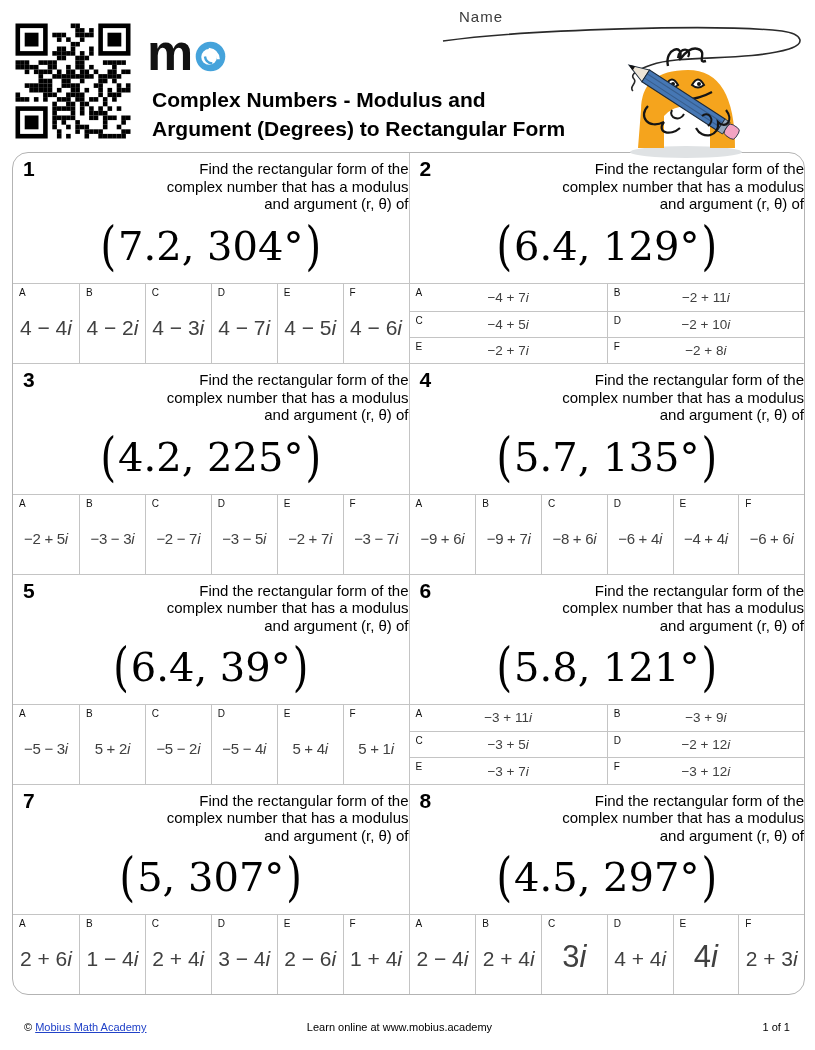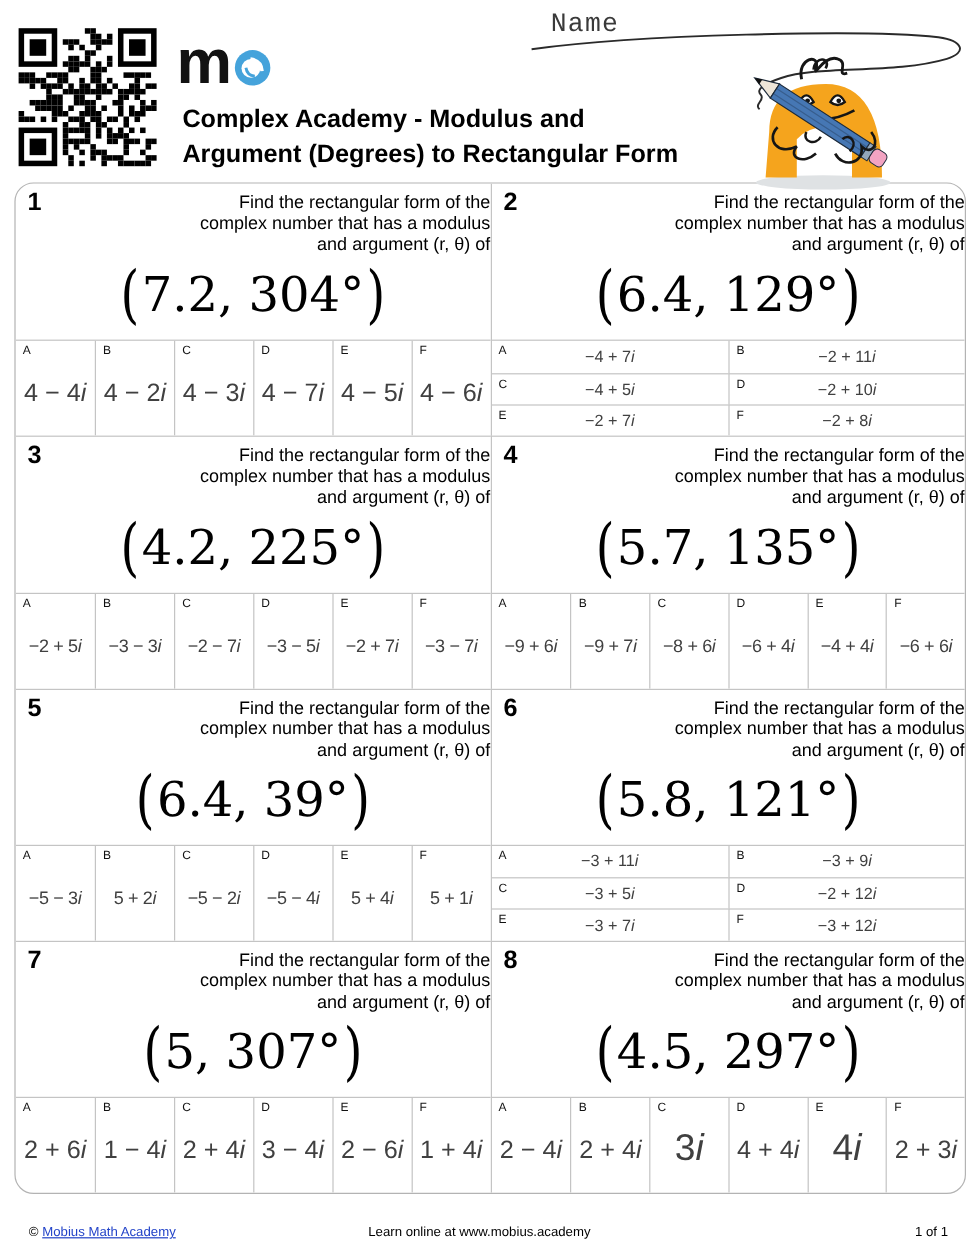--- a/index.html
+++ b/index.html
@@ -8,22 +8,22 @@
     font-family:"Liberation Sans",sans-serif;color:#000;
   }
   
   .qr{position:absolute;left:14px;top:22px;width:118px;height:118px;}
   .logo{position:absolute;left:147px;top:22px;display:flex;align-items:center;
         font-family:"Liberation Sans",sans-serif;font-weight:700;font-size:52px;
         letter-spacing:-2.5px;color:#121212;}
   .logo .swirl{width:37px;height:37px;margin:8px -2px 0 1px;flex:none;}
   .title{position:absolute;left:152px;top:86px;width:520px;
          font-weight:700;font-size:21px;line-height:28.5px;color:#000;}
-  .name{position:absolute;left:459px;top:8px;font-size:22px;color:#3a3a3a;
-        letter-spacing:1px;z-index:4;font-family:Liberation Mono, monospace;}
+  .name{position:absolute;left:459px;top:8px;font-size:15px;color:#3a3a3a;
+        letter-spacing:1px;z-index:4;}
   .deco{position:absolute;left:420px;top:0;width:395px;height:160px;z-index:3;pointer-events:none;}
   
   .grid{position:absolute;left:12px;top:152px;width:791px;height:841px;
         border:1.5px solid #b3b3b3;border-radius:16px;overflow:hidden;background:#fff;
         display:grid;grid-template-columns:1fr 1fr;grid-template-rows:repeat(4,1fr);z-index:1;}
   .cell{position:relative;display:flex;flex-direction:column;overflow:hidden;}
   .cell:nth-child(even){border-left:1px solid var(--border_gray,#c4c4c4);}
   .cell:nth-child(n+3){border-top:1px solid var(--border_gray,#c4c4c4);}
   .pnum{position:absolute;left:10px;top:4px;font-size:21px;font-weight:700;}
   .prompt{margin-top:7px;text-align:right;font-size:15px;line-height:17.5px;}
@@ -290,21 +290,21 @@
   <span>m</span>
   <svg class="swirl" viewBox="0 0 40 40">
     <circle cx="20" cy="20" r="16" fill="var(--logo_blue,#45A3DB)"></circle>
     <circle cx="18.5" cy="20.5" r="8.5" fill="#fff"></circle>
     <path d="M18,12 Q28,13.5 28.5,23" stroke="#fff" stroke-width="3.2" fill="none"></path>
     <path d="M22,27.5 Q15,27 14,20" stroke="var(--logo_blue,#45A3DB)" stroke-width="2.6" fill="none"></path>
   </svg>
 </div>
 
 <div class="title">
-  <span>Complex Academy - Modulus and</span><br>
+  <span>Complex Numbers - Modulus and</span><br>
   <span>Argument (Degrees) to Rectangular Form</span>
 </div>
 
 <div class="name">Name</div>
 
 <svg class="deco" viewBox="0 0 395 160">
 
   <path d="M23,41 C110,29 300,24 362,31 C383,34 386,44 369,49
            C325,62 262,54 231,65 C219,69 209,74 214,79 C218,83 208,87 213,91" stroke="#2a2a2a" stroke-width="1.6" fill="none"></path>
 

